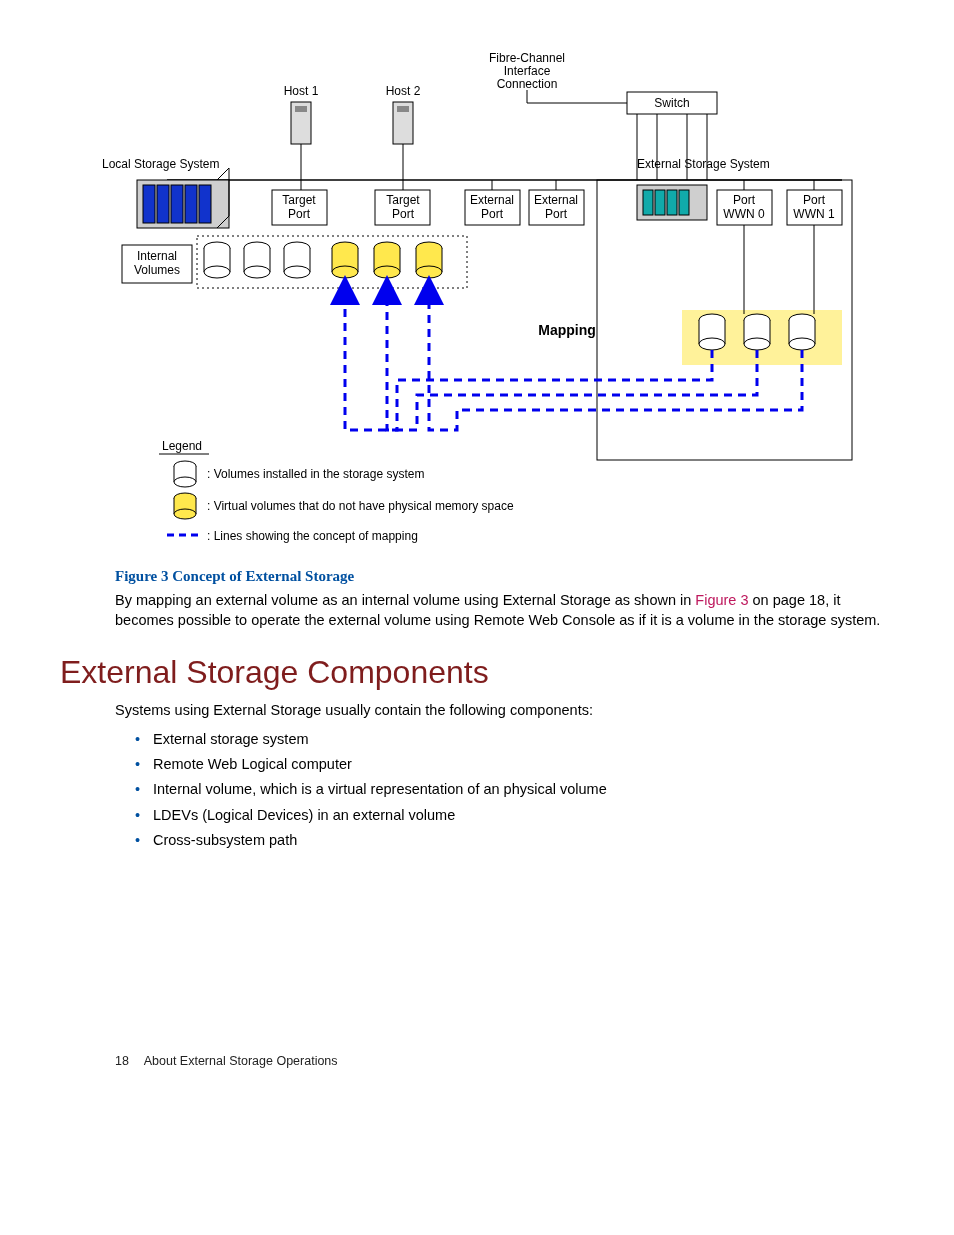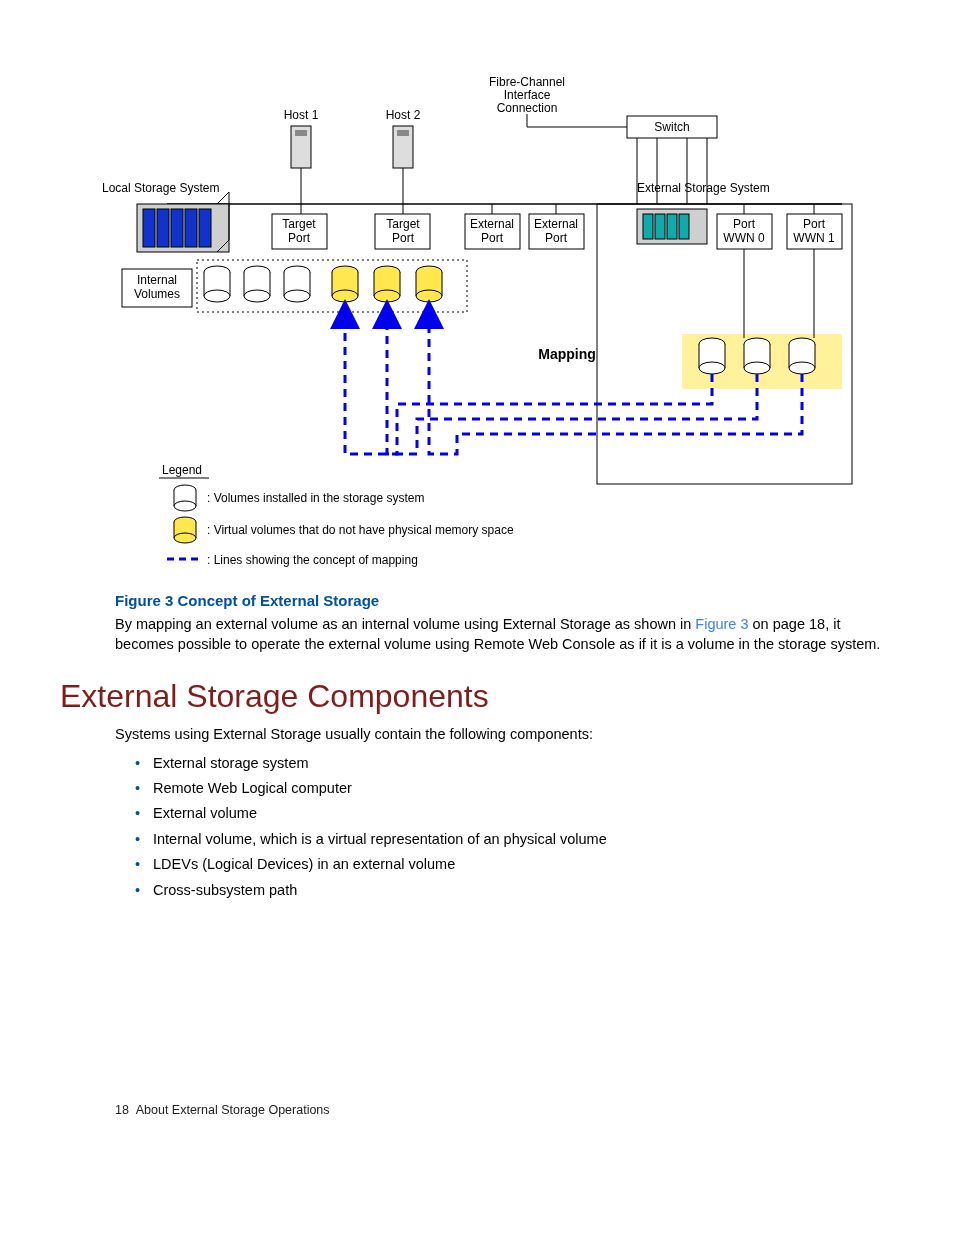--- a/index.html
+++ b/index.html
@@ -1,27 +1,27 @@
 <!DOCTYPE html>
 <html><head>
 <meta charset="utf-8">
 <style>
 body{margin:0;background:#fff;font-family:Arial,Helvetica,sans-serif;font-size:14px;color:#000;width:954px}
-.page{padding:74px 60px 40px 60px;box-sizing:border-box}
+.page{padding:50px 60px 40px 60px;box-sizing:border-box}
 .diagram{border:0;margin:0 auto 18px;width:760px}
 svg{display:block}
-.caption{color:#0050a0;font-weight:bold;font-size:15px;font-family:Liberation Sans, sans-serif;margin:12px 0 6px 55px}
+.caption{color:#0050a0;font-weight:bold;font-size:15px;font-family:Liberation Serif, serif;margin:12px 0 6px 55px}
 .body-text{margin:0 0 0 55px;line-height:1.35;font-size:14.5px}
-.body-text a{color:#3b82f6;text-decoration:none}
+.body-text a{color:#be185d;text-decoration:none}
 h1{color:#7f1d1d;font-weight:300;font-size:32px;margin:24px 0 10px 0;font-family:Arial,sans-serif}
 ul{margin:6px 0 6px 75px;padding:0}
 ul li{list-style:none;position:relative;padding-left:18px;line-height:1.75;font-size:14.5px}
 ul li::before{content:"•";color:#0050a0;position:absolute;left:0;top:0}
 .footer{margin-top:200px;font-size:12.5px;color:#222;margin-left:55px}
-.footer .pn{margin-right:4px}
+.footer .pn{margin-right:12px}
 </style>
 </head>
 <body>
 
 <div class="page">
 
 <div class="diagram">
 <svg width="760" height="500" viewBox="0 0 760 500">
   <defs>
     <marker id="arrowBlue" markerWidth="10" markerHeight="10" refX="5" refY="5" orient="auto">
@@ -201,21 +201,20 @@
   <span>By mapping an external volume as an internal volume using External Storage as shown in </span><a href="#">Figure 3</a><span> on page 18, it becomes possible to operate the external volume using Remote Web Console as if it is a volume in the storage system.</span>
 </p>
 
 <h1>External Storage Components</h1>
 
 <p class="body-text">Systems using External Storage usually contain the following components:</p>
 
 <ul>
   <li>External storage system</li>
   <li>Remote Web Logical computer</li>
-  <li>External volume</li>
   <li>Internal volume, which is a virtual representation of an physical volume</li>
   <li>LDEVs (Logical Devices) in an external volume</li>
   <li>Cross-subsystem path</li>
 </ul>
 
 
 <div class="footer">
   <span class="pn">18</span>
   <span>About External Storage Operations</span>
 </div>

